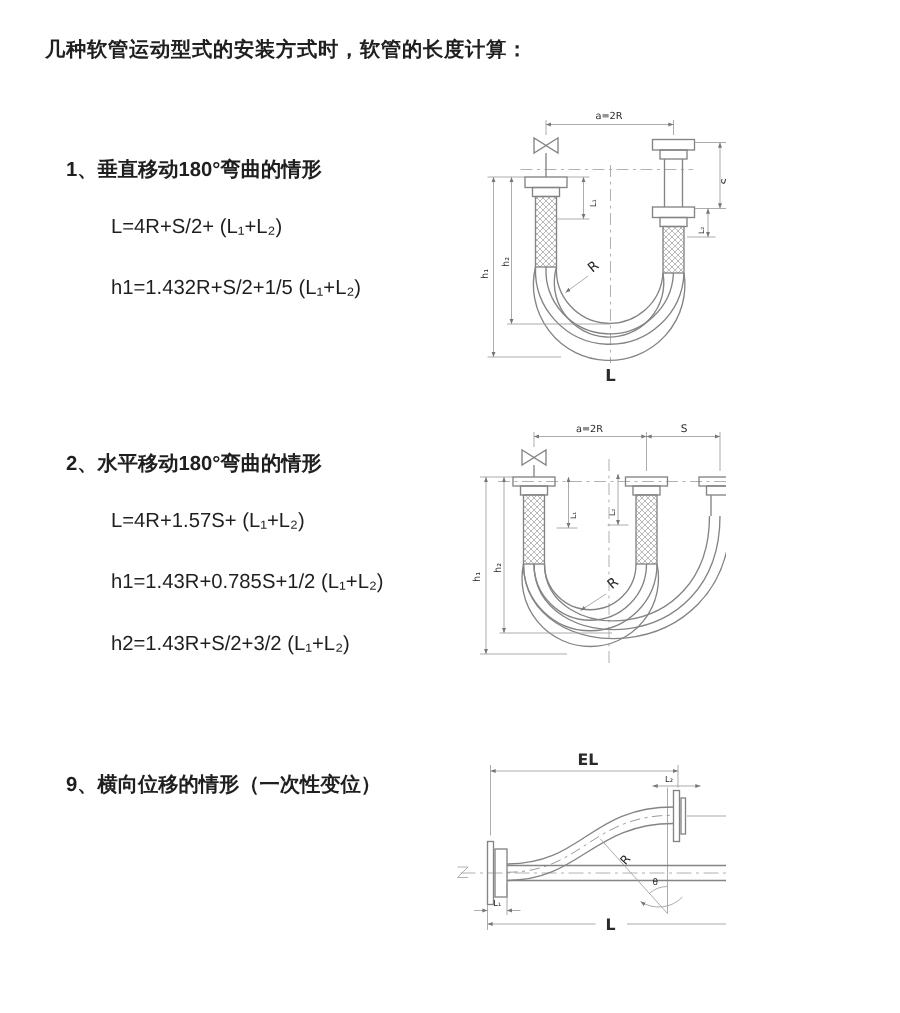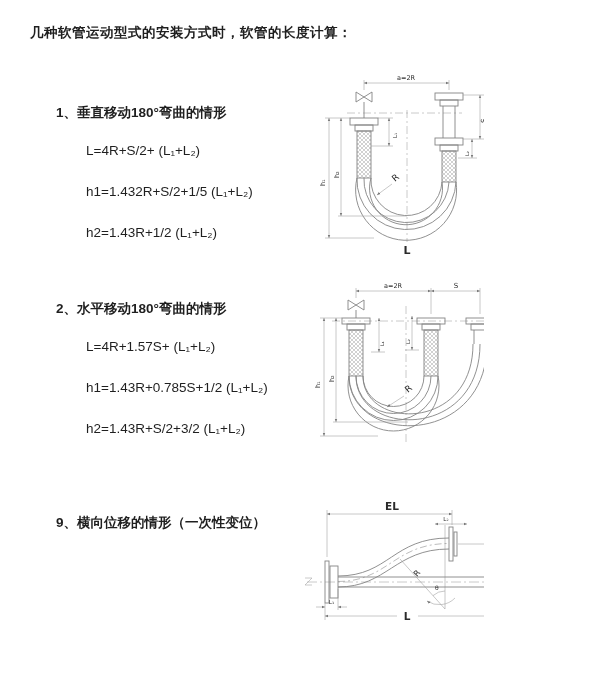--- a/index.html
+++ b/index.html
@@ -1,19 +1,19 @@
 <!DOCTYPE html>
 <html><head>
 <meta charset="utf-8">
 <style>
   html,body{margin:0;padding:0;background:#ffffff;}
   .page{position:relative;width:484px;height:675px;background:#fff;overflow:hidden;
         font-family:"Liberation Sans","DejaVu Sans",sans-serif;color:#1f1f1f;}
   .title{position:absolute;left:30px;top:24px;font-size:13.5px;font-weight:bold;letter-spacing:.5px;}
-  .sec{position:absolute;left:56px;}
+  .sec{position:absolute;left:44px;}
   #sec1{top:104px}
   #sec2{top:300px}
   #sec3{top:514px}
   .heading{font-size:13.5px;font-weight:bold;white-space:nowrap;}
   .formulas{margin:9px 0 0 30px;font-size:13.5px;}
   .formula{height:25px;line-height:25px;white-space:nowrap;margin-top:16px;}
   svg.diag{position:absolute;}
   #diag1{left:312px;top:66px}
   #diag2{left:308px;top:276px}
   #diag3{left:297px;top:497px}
@@ -27,21 +27,20 @@
 
 <div class="page">
 
   <div class="title">几种软管运动型式的安装方式时，软管的长度计算：</div>
 
   <section class="sec" id="sec1">
     <div class="heading">1、垂直移动180°弯曲的情形</div>
     <div class="formulas">
       <div class="formula">L=4R+S/2+ (L₁+L₂)</div>
       <div class="formula">h1=1.432R+S/2+1/5 (L₁+L₂)</div>
-      <div class="formula">h2=1.43R+1/2 (L₁+L₂)</div>
     </div>
   </section>
 
   <svg class="diag" id="diag1" width="280" height="195" viewBox="0 0 280 195">
     <defs>
       <pattern id="hatch1" width="4" height="4" patternUnits="userSpaceOnUse">
         <path d="M0,0 l4,4 M4,0 l-4,4" stroke="#a2a2a2" stroke-width="0.5"></path>
       </pattern>
       <marker id="ar1" viewBox="0 0 10 10" refX="9" refY="5" markerWidth="7" markerHeight="7" orient="auto-start-reverse">
         <path d="M0,1.5 L9,5 L0,8.5 z" fill="#777"></path>

